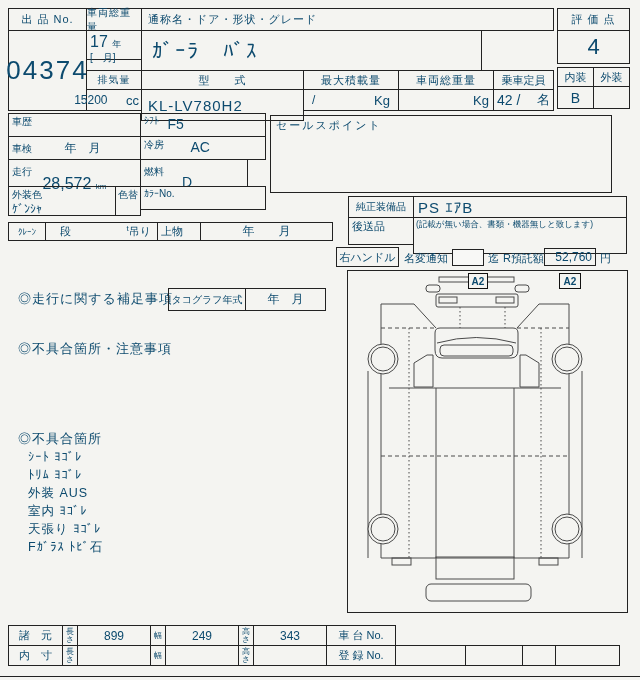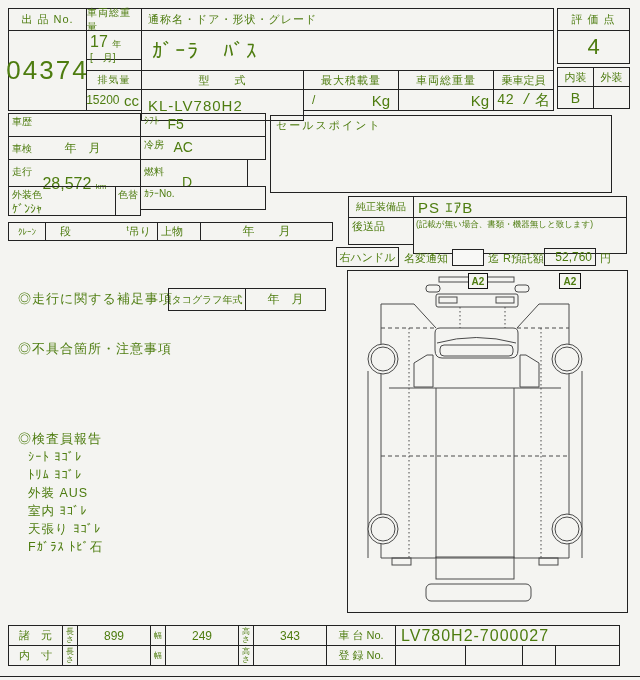--- a/index.html
+++ b/index.html
@@ -1,54 +1,54 @@
 <!DOCTYPE html>
 <html><head>
 <meta charset="utf-8">
 <style>
   html,body{margin:0;padding:0;}
   body{background:#e8e8e6;}
   .sheet{position:relative;width:640px;height:680px;background:#f4f4f1;
-         font-family:"Liberation Sans",sans-serif;color:#4d7c0f;overflow:hidden;}
+         font-family:"Liberation Sans",sans-serif;color:#0c4a6e;overflow:hidden;}
   .c{position:absolute;box-sizing:border-box;}
   .bd{border:1px solid #222;}
   .ctr{display:flex;align-items:center;justify-content:center;}
   .lblTL{font-size:10px;padding:1px 3px;}
   .hdr{font-size:11px;display:flex;align-items:center;justify-content:center;letter-spacing:1px;}
   .big{font-size:26px;letter-spacing:2px;}
   .val15{font-size:15px;}
   .val14{font-size:14px;}
   .val12{font-size:12px;}
   .small9{font-size:9px;}
   .title{font-size:13px;font-weight:normal;letter-spacing:1px;}
   .findings{list-style:none;margin:0;padding:0;font-size:12.5px;line-height:18px;letter-spacing:1px;}
   .vlab{font-size:8px;line-height:8px;word-break:break-all;display:flex;align-items:center;justify-content:center;text-align:center;padding:0 3px;}
   .a2box{position:absolute;border:1.5px solid #111;background:#f4f4f1;font-size:10px;font-weight:bold;
          display:flex;align-items:center;justify-content:center;z-index:2;margin-left:46px;}
-  .unit{font-size:15px;}
+  .unit{font-size:13px;margin-left:14px;}
   .flexrow{display:flex;align-items:center;}
   svg{display:block;}
 </style>
 </head>
 <body>
 
 <div class="sheet">
 
   <div class="c bd hdr" style="left:8px;top:8px;width:79px;height:23px;">出 品 No.</div>
   <div class="c bd ctr big" style="left:8px;top:30px;width:79px;height:81px;">04374</div>
 
   <div class="c bd hdr" style="left:86px;top:8px;width:56px;height:23px;font-size:10px;">車両総重量</div>
   <div class="c bd" style="left:86px;top:30px;width:56px;height:30px;padding:2px 3px;">
     <span style="font-size:16px;">17</span>
     <span class="small9">年</span>
     <div style="font-size:10px;">[　月]</div>
   </div>
 
   <div class="c bd" style="left:141px;top:8px;width:413px;height:23px;font-size:11px;display:flex;align-items:center;padding-left:6px;letter-spacing:1px;">通称名・ドア・形状・グレード</div>
-  <div class="c bd" style="left:141px;top:30px;width:413px;height:41px;font-size:21px;display:flex;align-items:center;padding-left:10px;letter-spacing:2px;">ｶﾞｰﾗ　ﾊﾞｽ</div>
+  <div class="c bd" style="left:141px;top:30px;width:341px;height:41px;font-size:21px;display:flex;align-items:center;padding-left:10px;letter-spacing:2px;">ｶﾞｰﾗ　ﾊﾞｽ</div>
 
   <div class="c bd hdr" style="left:86px;top:70px;width:56px;height:20px;font-size:10px;">排気量</div>
   <div class="c bd flexrow" style="left:86px;top:89px;width:56px;height:22px;justify-content:flex-end;padding-right:2px;">
     <span class="val12">15200</span>&nbsp;<span class="unit">cc</span>
   </div>
 
   <div class="c bd hdr" style="left:141px;top:70px;width:163px;height:20px;">型　　式</div>
   <div class="c bd flexrow val15" style="left:141px;top:89px;width:163px;height:32px;padding-left:6px;letter-spacing:1px;">KL-LV780H2</div>
 
   <div class="c bd hdr" style="left:303px;top:70px;width:96px;height:20px;">最大積載量</div>
@@ -56,21 +56,21 @@
     <span class="val12">/</span>
     <span class="unit">Kg</span>
   </div>
 
   <div class="c bd hdr" style="left:398px;top:70px;width:96px;height:20px;">車両総重量</div>
   <div class="c bd flexrow" style="left:398px;top:89px;width:96px;height:22px;justify-content:flex-end;padding-right:4px;">
     <span class="unit">Kg</span>
   </div>
 
   <div class="c bd hdr" style="left:493px;top:70px;width:61px;height:20px;letter-spacing:0;">乗車定員</div>
-  <div class="c bd flexrow" style="left:493px;top:89px;width:61px;height:22px;justify-content:space-between;padding:0 3px;font-family:Liberation Mono, monospace;">
+  <div class="c bd flexrow" style="left:493px;top:89px;width:61px;height:22px;justify-content:space-between;padding:0 3px;">
     <span class="val14">42 /</span>
     <span class="unit">名</span>
   </div>
 
   <div class="c bd hdr" style="left:557px;top:8px;width:73px;height:23px;">評 価 点</div>
   <div class="c bd ctr" style="left:557px;top:30px;width:73px;height:34px;font-size:22px;">4</div>
   <div class="c bd hdr" style="left:557px;top:67px;width:37px;height:20px;letter-spacing:0;">内装</div>
   <div class="c bd hdr" style="left:593px;top:67px;width:37px;height:20px;letter-spacing:0;">外装</div>
   <div class="c bd ctr val14" style="left:557px;top:86px;width:37px;height:23px;">B</div>
   <div class="c bd ctr val14" style="left:593px;top:86px;width:37px;height:23px;"></div>
@@ -80,21 +80,21 @@
     <span style="font-size:10px;vertical-align:top;">ｼﾌﾄ</span>
     <span class="val14" style="margin-left:4px;">F5</span>
   </div>
 
   <div class="c bd" style="left:8px;top:136px;width:133px;height:24px;padding:1px 3px;">
     <span style="font-size:10px;">車検</span>
     <span class="val12" style="margin-left:28px;">年　月</span>
   </div>
   <div class="c bd" style="left:140px;top:136px;width:126px;height:24px;padding:1px 3px;">
     <span style="font-size:10px;vertical-align:top;">冷房</span>
-    <span class="val14" style="margin-left:5px;">AC</span>
+    <span class="val14" style="margin-left:22px;">AC</span>
   </div>
 
   <div class="c bd" style="left:8px;top:159px;width:133px;height:28px;padding:1px 3px;">
     <span style="font-size:10px;">走行</span>
     <div style="margin-top:-4px;text-align:center;">
       <span style="font-size:16px;">28,572</span>
       <span style="font-size:8px;">km</span>
     </div>
   </div>
   <div class="c bd" style="left:140px;top:159px;width:108px;height:28px;padding:1px 3px;">
@@ -131,21 +131,21 @@
   <div class="c" style="left:503px;top:251px;font-size:11px;">R預託額</div>
   <div class="c bd flexrow val12" style="left:544px;top:248px;width:52px;height:18px;justify-content:flex-end;padding-right:3px;">52,760</div>
   <div class="c" style="left:600px;top:251px;font-size:11px;">円</div>
 
   <div class="c title" style="left:18px;top:290px;">◎走行に関する補足事項</div>
   <div class="c bd ctr" style="left:168px;top:288px;width:78px;height:23px;font-size:10px;">タコグラフ年式</div>
   <div class="c bd ctr val12" style="left:245px;top:288px;width:81px;height:23px;">年　月</div>
 
   <div class="c title" style="left:18px;top:340px;">◎不具合箇所・注意事項</div>
 
-  <div class="c title" style="left:18px;top:430px;">◎検査員報告</div>
+  <div class="c title" style="left:18px;top:430px;">◎不具合箇所</div>
   <ul class="c findings" style="left:28px;top:448px;">
     <li>ｼｰﾄ ﾖｺﾞﾚ</li>
     <li>ﾄﾘﾑ ﾖｺﾞﾚ</li>
     <li>外装 AUS</li>
     <li>室内 ﾖｺﾞﾚ</li>
     <li>天張り ﾖｺﾞﾚ</li>
     <li>Fｶﾞﾗｽ ﾄﾋﾞ石</li>
   </ul>
 
   <div class="c bd" style="left:347px;top:270px;width:281px;height:343px;">
@@ -201,21 +201,20 @@
   </div>
 
   <div class="c bd ctr" style="left:8px;top:625px;width:55px;height:21px;font-size:11px;">諸　元</div>
   <div class="c bd vlab" style="left:62px;top:625px;width:16px;height:21px;">長さ</div>
   <div class="c bd ctr val12" style="left:77px;top:625px;width:74px;height:21px;">899</div>
   <div class="c bd vlab" style="left:150px;top:625px;width:16px;height:21px;">幅</div>
   <div class="c bd ctr val12" style="left:165px;top:625px;width:74px;height:21px;">249</div>
   <div class="c bd vlab" style="left:238px;top:625px;width:16px;height:21px;">高さ</div>
   <div class="c bd ctr val12" style="left:253px;top:625px;width:74px;height:21px;">343</div>
   <div class="c bd ctr" style="left:326px;top:625px;width:70px;height:21px;font-size:11px;">車 台 No.</div>
-  <div class="c bd flexrow" style="left:395px;top:625px;width:225px;height:21px;font-size:16px;padding-left:5px;letter-spacing:1px;">LV780H2-7000027</div>
 
   <div class="c bd ctr" style="left:8px;top:645px;width:55px;height:21px;font-size:11px;">内　寸</div>
   <div class="c bd vlab" style="left:62px;top:645px;width:16px;height:21px;">長さ</div>
   <div class="c bd" style="left:77px;top:645px;width:74px;height:21px;"></div>
   <div class="c bd vlab" style="left:150px;top:645px;width:16px;height:21px;">幅</div>
   <div class="c bd" style="left:165px;top:645px;width:74px;height:21px;"></div>
   <div class="c bd vlab" style="left:238px;top:645px;width:16px;height:21px;">高さ</div>
   <div class="c bd" style="left:253px;top:645px;width:74px;height:21px;"></div>
   <div class="c bd ctr" style="left:326px;top:645px;width:70px;height:21px;font-size:11px;">登 録 No.</div>
   <div class="c bd" style="left:395px;top:645px;width:71px;height:21px;"></div>

